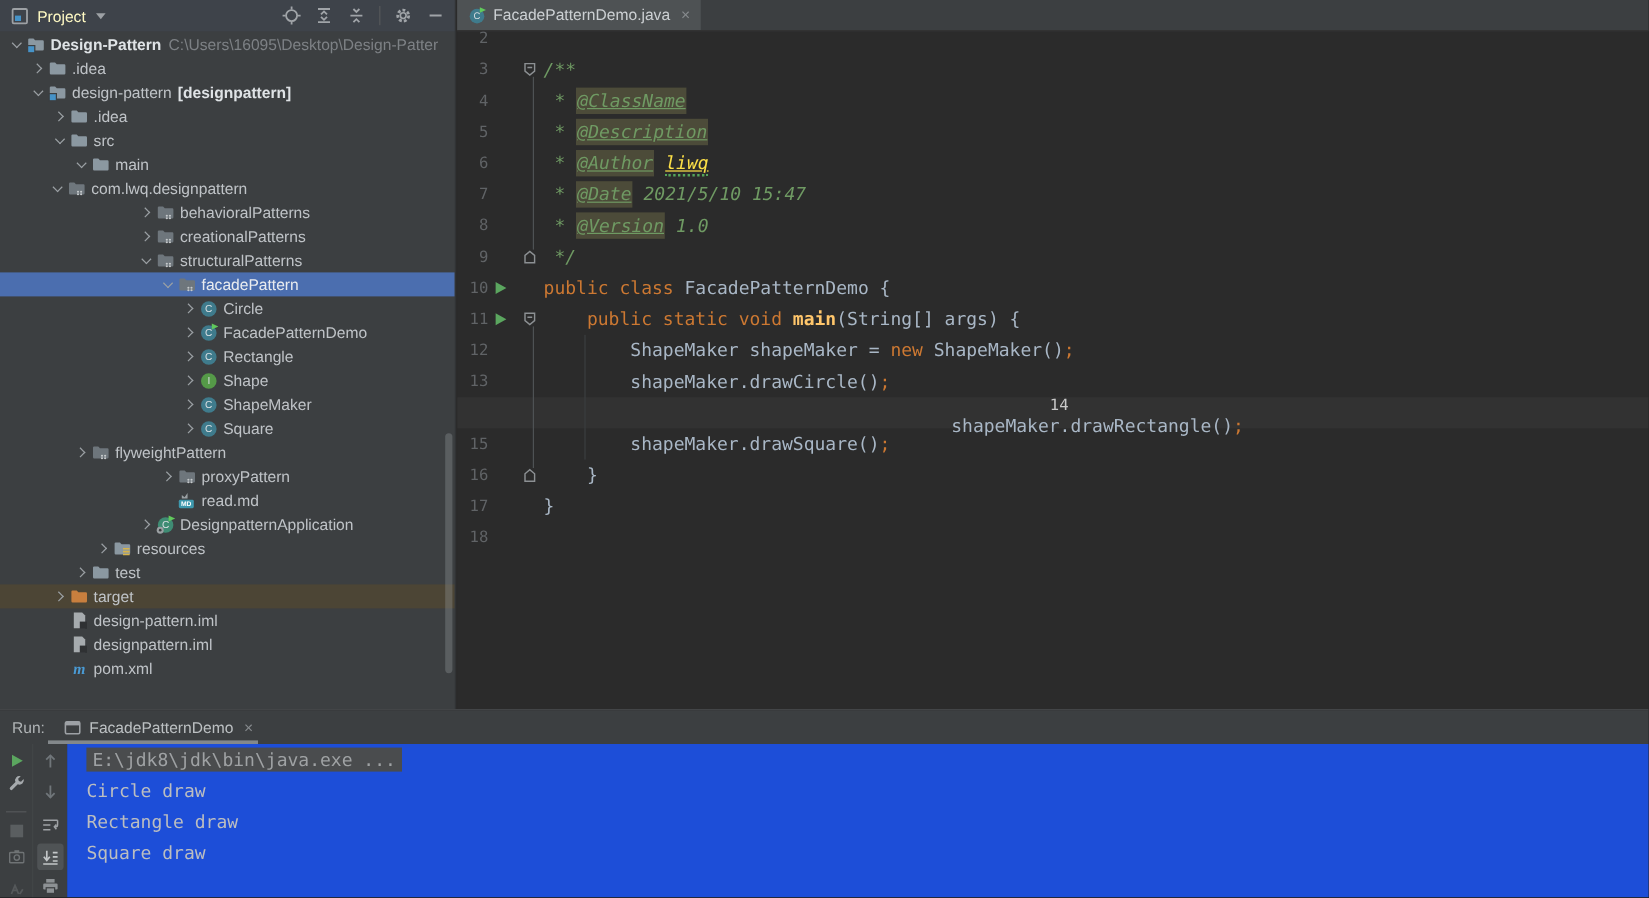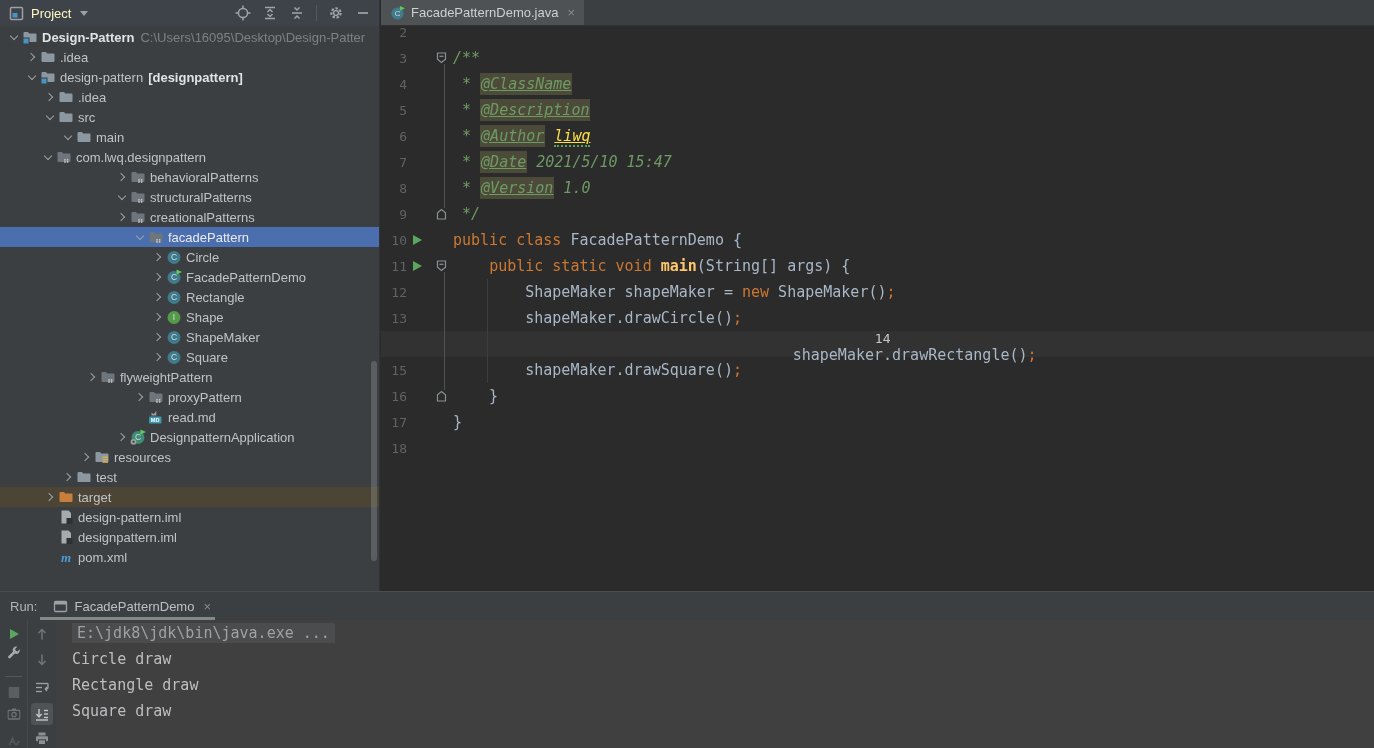--- a/index.html
+++ b/index.html
@@ -66,21 +66,21 @@
   .rp-header { position:relative; height:28px; background:#3c3f41; display:flex; align-items:center; }
   .rp-label { color:#b0b4b6; margin-left:10px; }
   .rp-tab { display:flex; align-items:center; gap:6px; margin-left:16px; color:#bcc0c2; cursor:pointer; }
   .rp-underline { position:absolute; left:40px; bottom:0; width:175px; height:3px; background:#83888b; }
   .rp-body { position:absolute; top:28px; left:0; right:0; bottom:0; }
   .col-outer { position:absolute; left:0; top:0; bottom:0; width:28px; background:#3c3f41; border-right:1px solid #46494b; }
   .col-inner { position:absolute; left:28px; top:0; bottom:0; width:28px; background:#3c3f41; }
   .bicon { position:absolute; left:50%; transform:translateX(-50%); display:flex; align-items:center; justify-content:center; cursor:pointer; }
   .bicon-box { width:22px; height:22px; background:#4f5355; border-radius:3px; }
   .tool-div { position:absolute; left:5px; width:17px; height:1px; background:#55585a; }
-  .console { position:absolute; left:56px; top:0; right:0; bottom:0; background:#404040;
+  .console { position:absolute; left:56px; top:0; right:0; bottom:0; background:#1d4ed8;
     font-family:"DejaVu Sans Mono", monospace; font-size:15px; overflow:hidden; }
   .conline { height:26px; display:flex; align-items:center; padding-left:16px; color:#bcbec0; white-space:pre; }
   .conline.command .context { background:#4a4c4e; color:#9fa2a4; padding:1px 5px; }
 </style>
 </head>
 <body>
 
 <div id="root">
 
   <div class="project-panel">
@@ -227,48 +227,48 @@
               <path d="M1.5 4a1 1 0 0 1 1-1h3.4l1.4 1.6h6.2a1 1 0 0 1 1 1V12a1 1 0 0 1-1 1H2.5a1 1 0 0 1-1-1Z" fill="#6e767c"></path>
               <circle cx="9" cy="10.8" r="0.9" fill="#c6cacc"></circle>
               <circle cx="11.6" cy="10.8" r="0.9" fill="#c6cacc"></circle>
               <circle cx="9" cy="12.9" r="0.9" fill="#c6cacc"></circle>
               <circle cx="11.6" cy="12.9" r="0.9" fill="#c6cacc"></circle>
             </svg>
           </span>
           <span class="tlabel">behavioralPatterns</span>
         </div>
         <div class="trow" style="padding-left: 114px;">
-          <span class="chev exp">
+          <span class="chev col">
             <i></i>
           </span>
           <span class="ticon">
             <svg width="16" height="16" viewBox="0 0 16 16">
               <path d="M1.5 4a1 1 0 0 1 1-1h3.4l1.4 1.6h6.2a1 1 0 0 1 1 1V12a1 1 0 0 1-1 1H2.5a1 1 0 0 1-1-1Z" fill="#6e767c"></path>
               <circle cx="9" cy="10.8" r="0.9" fill="#c6cacc"></circle>
               <circle cx="11.6" cy="10.8" r="0.9" fill="#c6cacc"></circle>
               <circle cx="9" cy="12.9" r="0.9" fill="#c6cacc"></circle>
               <circle cx="11.6" cy="12.9" r="0.9" fill="#c6cacc"></circle>
             </svg>
           </span>
-          <span class="tlabel">structuralPatterns</span>
+          <span class="tlabel">creationalPatterns</span>
         </div>
         <div class="trow" style="padding-left: 114px;">
-          <span class="chev col">
+          <span class="chev exp">
             <i></i>
           </span>
           <span class="ticon">
             <svg width="16" height="16" viewBox="0 0 16 16">
               <path d="M1.5 4a1 1 0 0 1 1-1h3.4l1.4 1.6h6.2a1 1 0 0 1 1 1V12a1 1 0 0 1-1 1H2.5a1 1 0 0 1-1-1Z" fill="#6e767c"></path>
               <circle cx="9" cy="10.8" r="0.9" fill="#c6cacc"></circle>
               <circle cx="11.6" cy="10.8" r="0.9" fill="#c6cacc"></circle>
               <circle cx="9" cy="12.9" r="0.9" fill="#c6cacc"></circle>
               <circle cx="11.6" cy="12.9" r="0.9" fill="#c6cacc"></circle>
             </svg>
           </span>
-          <span class="tlabel">creationalPatterns</span>
+          <span class="tlabel">structuralPatterns</span>
         </div>
         <div class="trow selected" style="padding-left: 132px;">
           <span class="chev exp">
             <i></i>
           </span>
           <span class="ticon">
             <svg width="16" height="16" viewBox="0 0 16 16">
               <path d="M1.5 4a1 1 0 0 1 1-1h3.4l1.4 1.6h6.2a1 1 0 0 1 1 1V12a1 1 0 0 1-1 1H2.5a1 1 0 0 1-1-1Z" fill="#6e767c"></path>
               <circle cx="9" cy="10.8" r="0.9" fill="#c6cacc"></circle>
               <circle cx="11.6" cy="10.8" r="0.9" fill="#c6cacc"></circle>
@@ -344,21 +344,21 @@
             <i></i>
           </span>
           <span class="ticon">
             <svg width="16" height="16" viewBox="0 0 16 16">
               <circle cx="8" cy="8.5" r="6.5" fill="#3f7b8c"></circle>
               <text x="8" y="11.4" text-anchor="middle" font-size="8.5" font-family="sans-serif" fill="#d6dde0">C</text>
             </svg>
           </span>
           <span class="tlabel">Square</span>
         </div>
-        <div class="trow" style="padding-left: 84px;">
+        <div class="trow" style="padding-left: 60px;">
           <span class="chev col">
             <i></i>
           </span>
           <span class="ticon">
             <svg width="16" height="16" viewBox="0 0 16 16">
               <path d="M1.5 4a1 1 0 0 1 1-1h3.4l1.4 1.6h6.2a1 1 0 0 1 1 1V12a1 1 0 0 1-1 1H2.5a1 1 0 0 1-1-1Z" fill="#6e767c"></path>
               <circle cx="9" cy="10.8" r="0.9" fill="#c6cacc"></circle>
               <circle cx="11.6" cy="10.8" r="0.9" fill="#c6cacc"></circle>
               <circle cx="9" cy="12.9" r="0.9" fill="#c6cacc"></circle>
               <circle cx="11.6" cy="12.9" r="0.9" fill="#c6cacc"></circle>

